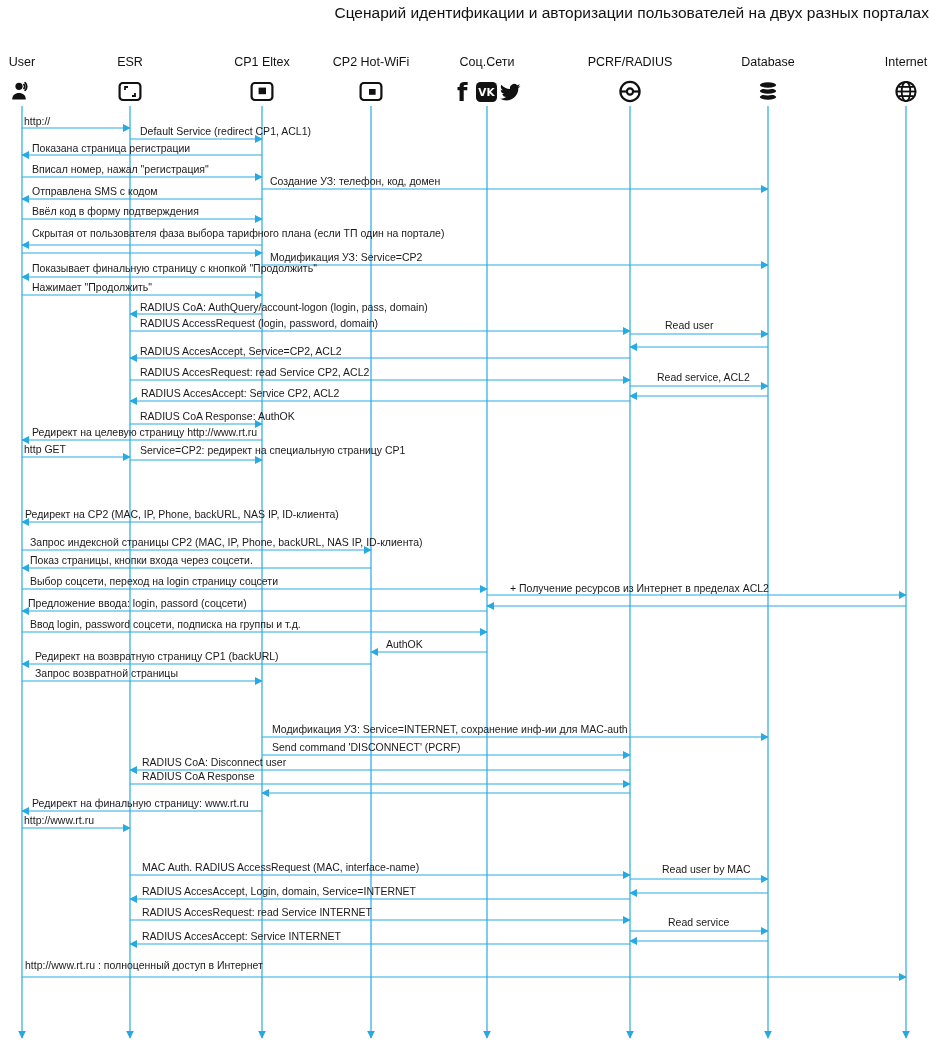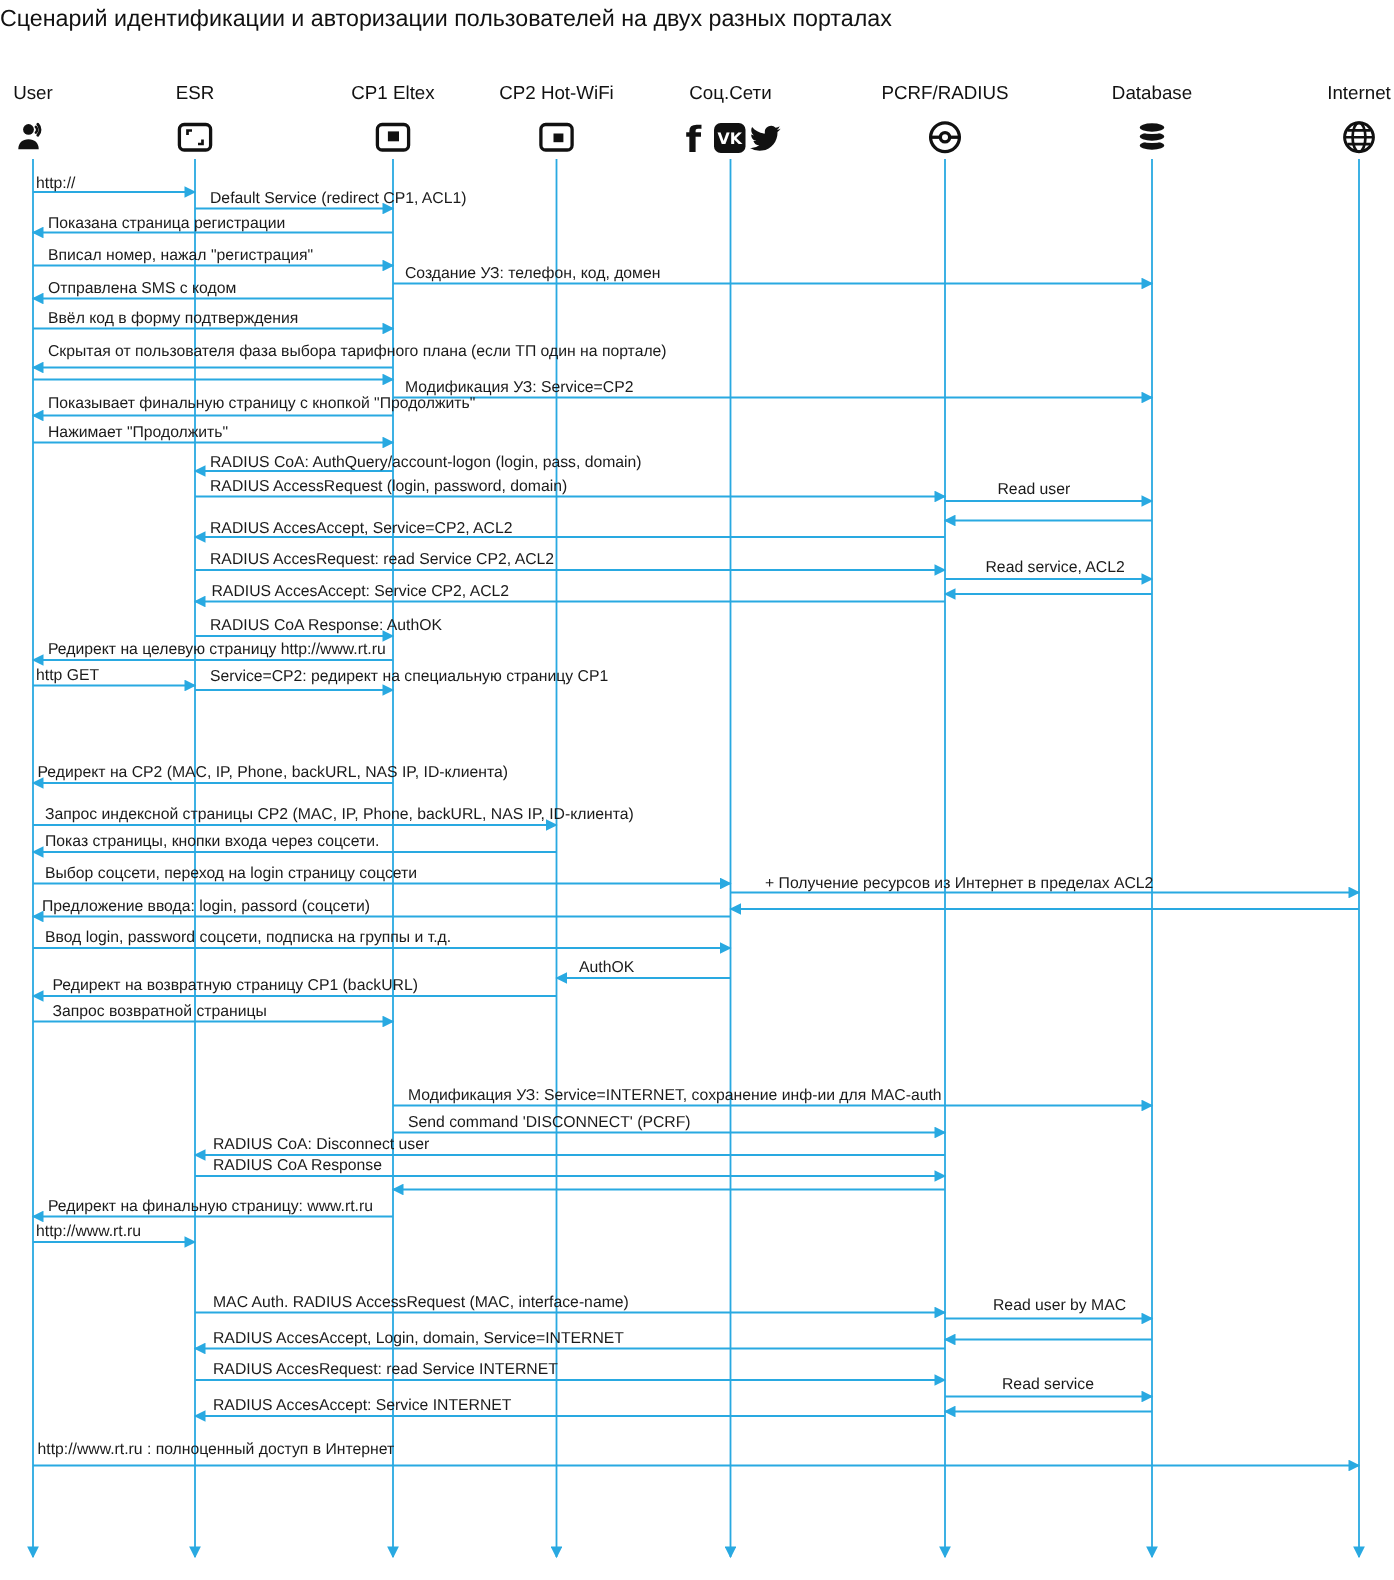--- a/index.html
+++ b/index.html
@@ -1,18 +1,18 @@
 <!DOCTYPE html>
 <html><head>
 <meta charset="utf-8">
 <style>
   html,body{margin:0;padding:0;background:#fff;}
   .stage{position:relative;width:929px;height:1053px;background:#fff;overflow:hidden;
          font-family:"Liberation Sans",sans-serif;}
-  .title{position:absolute;top:4px;left:0;width:929px;text-align:left;
+  .title{position:absolute;top:4px;left:0;width:929px;text-align:right;
          font-size:15.5px;color:#111;}
   svg{position:absolute;top:0;left:0;}
   .actor-label{font-family:"Liberation Sans",sans-serif;font-size:12.5px;fill:#111;}
   .msg-label{font-family:"Liberation Sans",sans-serif;font-size:10.5px;fill:#1a1a1a;}
   .lifeline,.msg{fill:none;}
 </style>
 </head>
 <body>
 
 <div class="stage">

